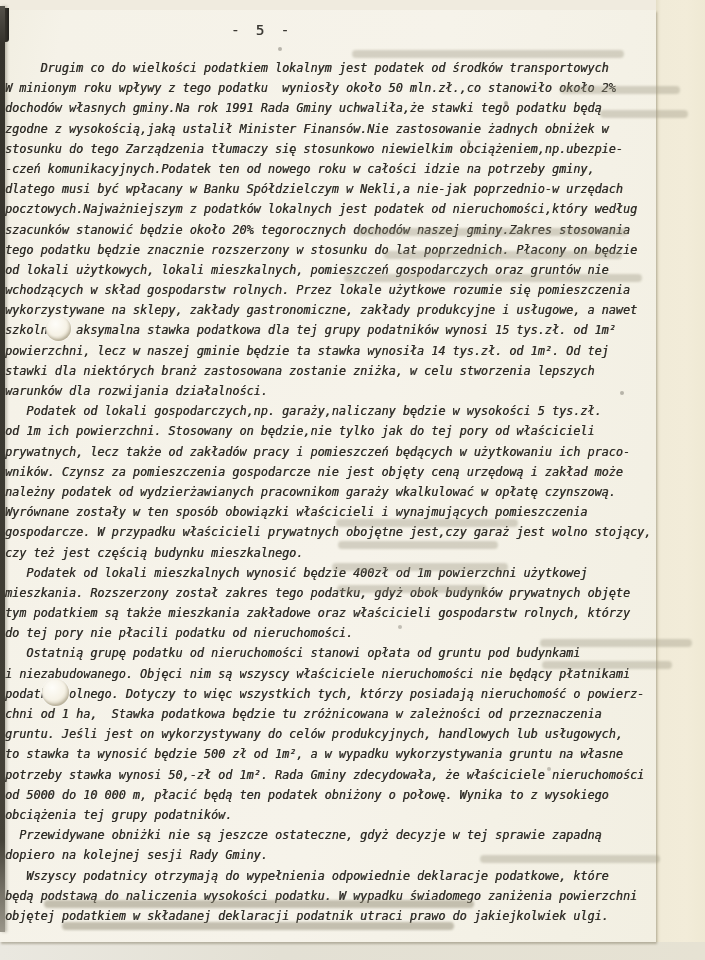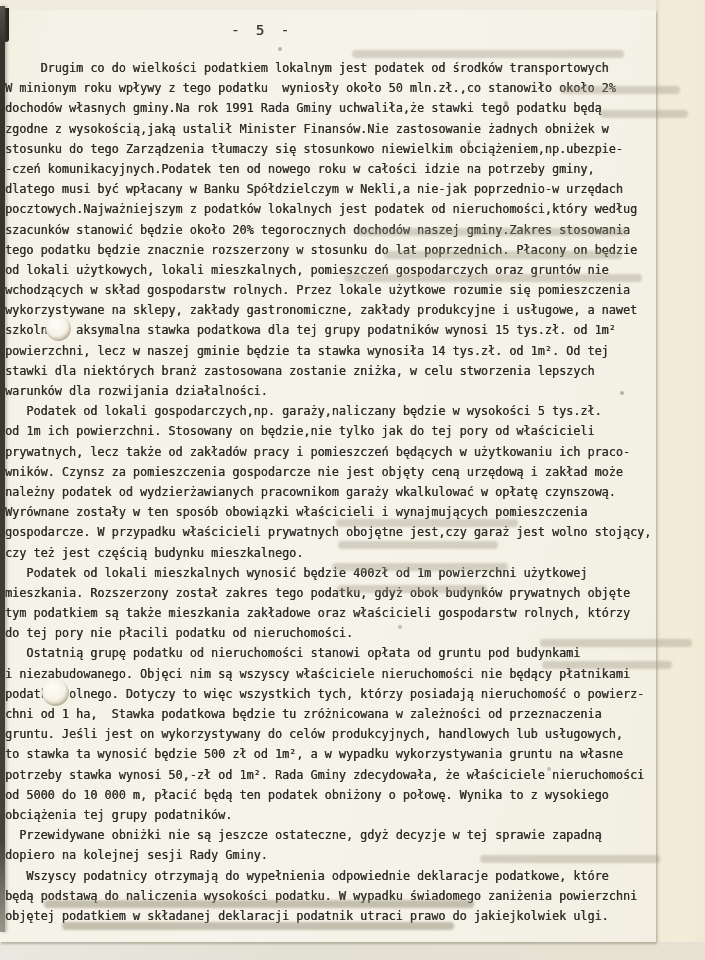--- a/index.html
+++ b/index.html
@@ -35,21 +35,21 @@
     background:#23221e;border-radius:0 0 3px 0;
   }
   .pageno{
     position:absolute;left:231px;top:12px;
     font-size:14px;letter-spacing:4px;color:#3a3833;
     text-shadow:.4px 0 rgba(58,56,51,.7);
   }
   .body-text{
     position:absolute;left:5px;top:48px;width:648px;
     font-size:11.8px;line-height:20.2px;color:#2d2b26;
-    white-space:pre;text-shadow:.4px 0 rgba(45,43,38,.75);
+    white-space:pre;text-shadow:.4px 0 rgba(45,43,38,.75);font-style:italic;
   }
   .line{height:20.2px;}
   .smudge{
     position:absolute;height:8px;border-radius:4px;
     background:rgba(156,150,128,.38);filter:blur(1.2px);
   }
   .smudge.dark{background:rgba(146,140,118,.5);}
   .hole{
     position:absolute;border-radius:50%;
     background:radial-gradient(circle at 38% 32%, #fefdf9 0,#f6f2e6 50%,#d9d2bc 82%,#ece7d5 96%);

